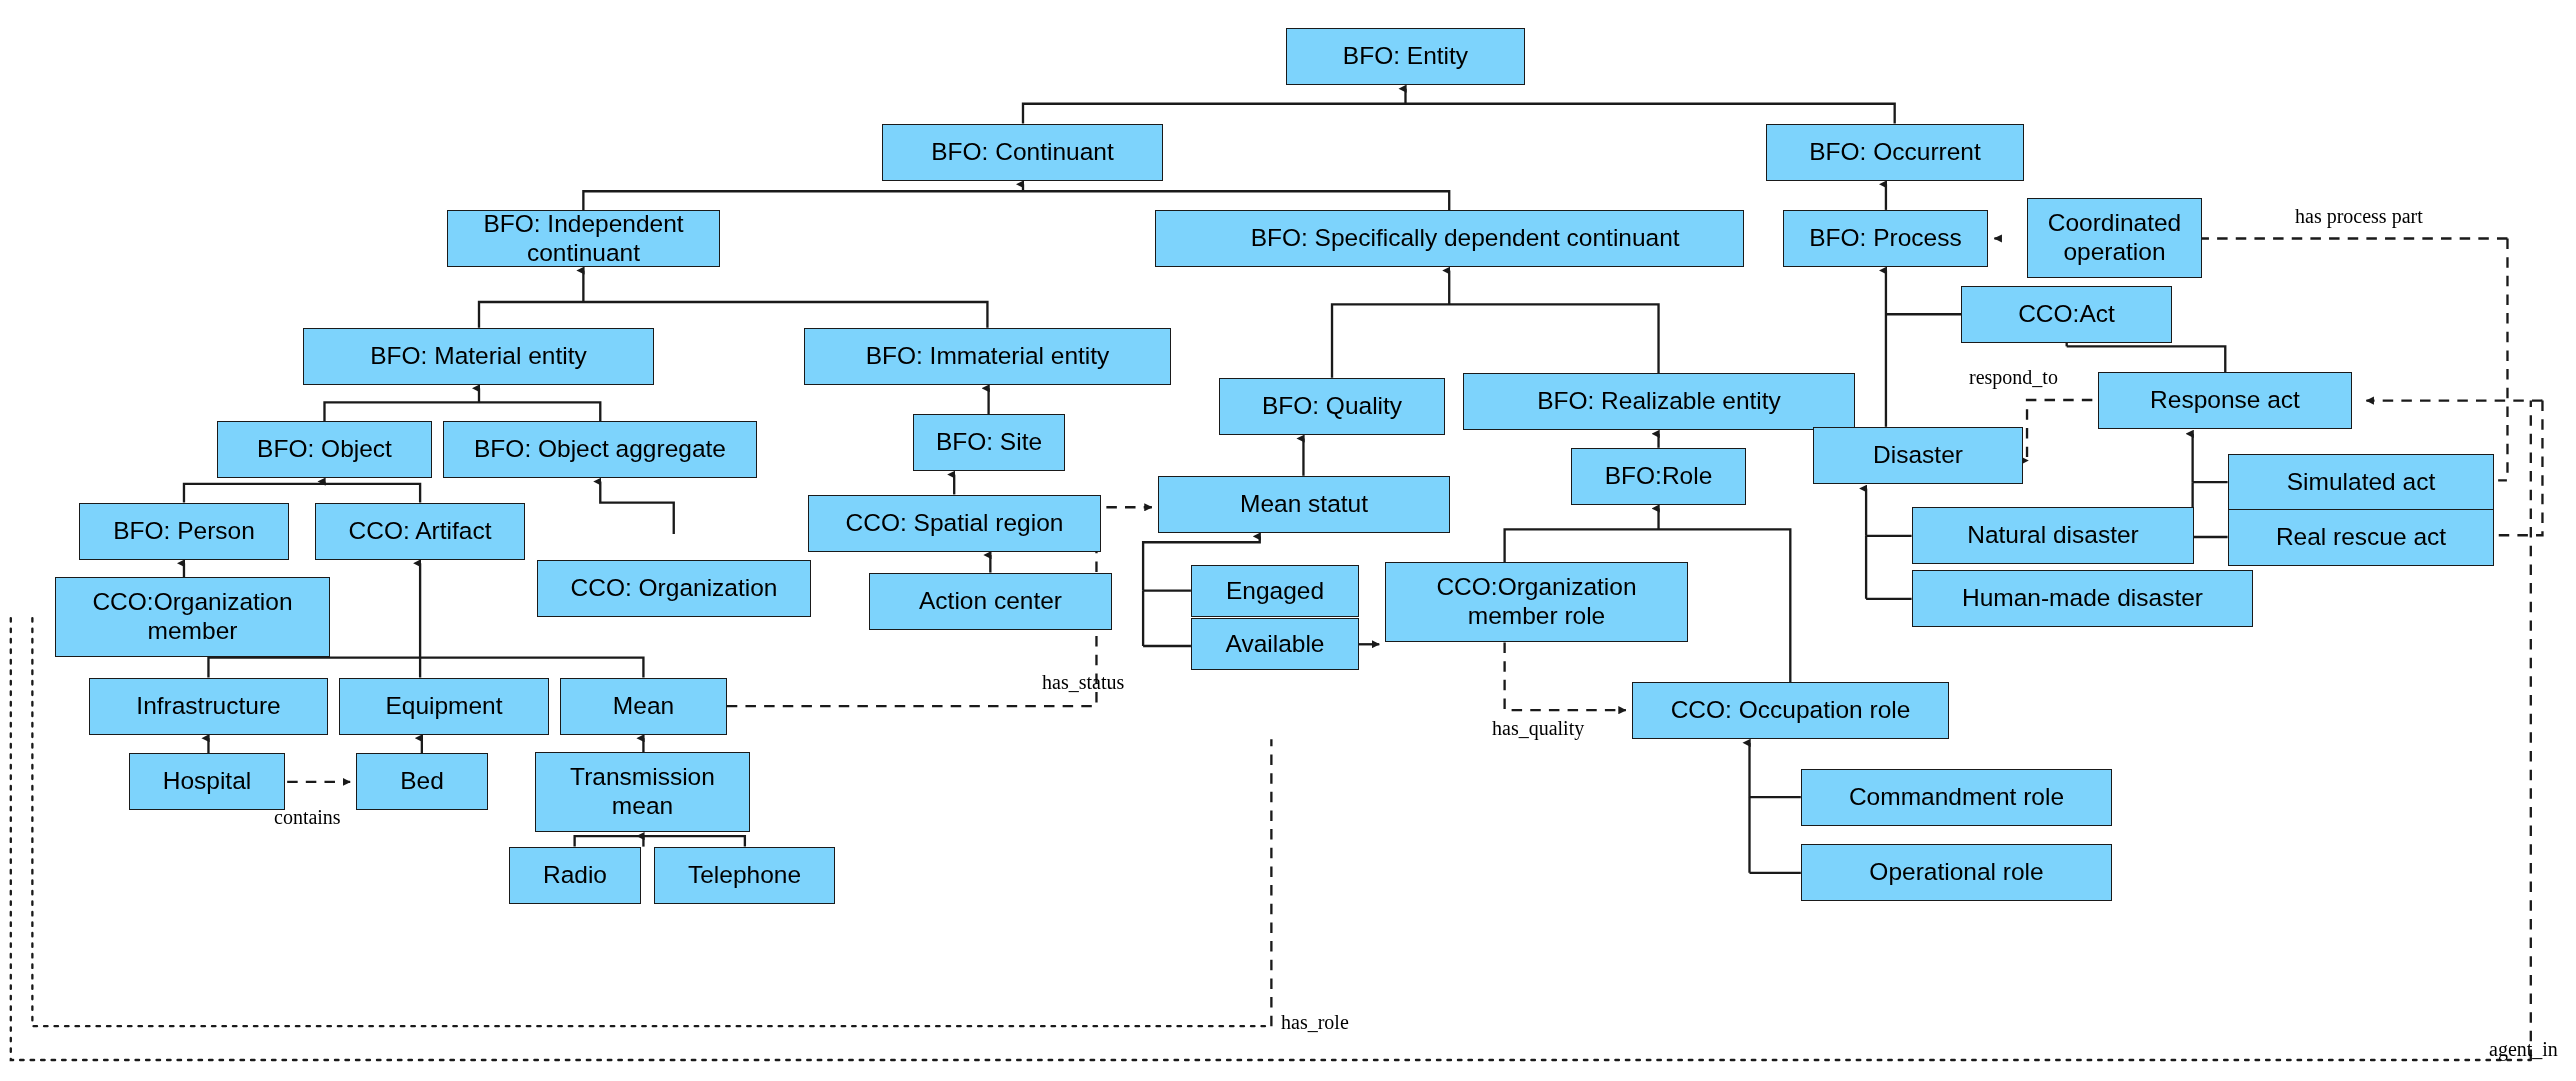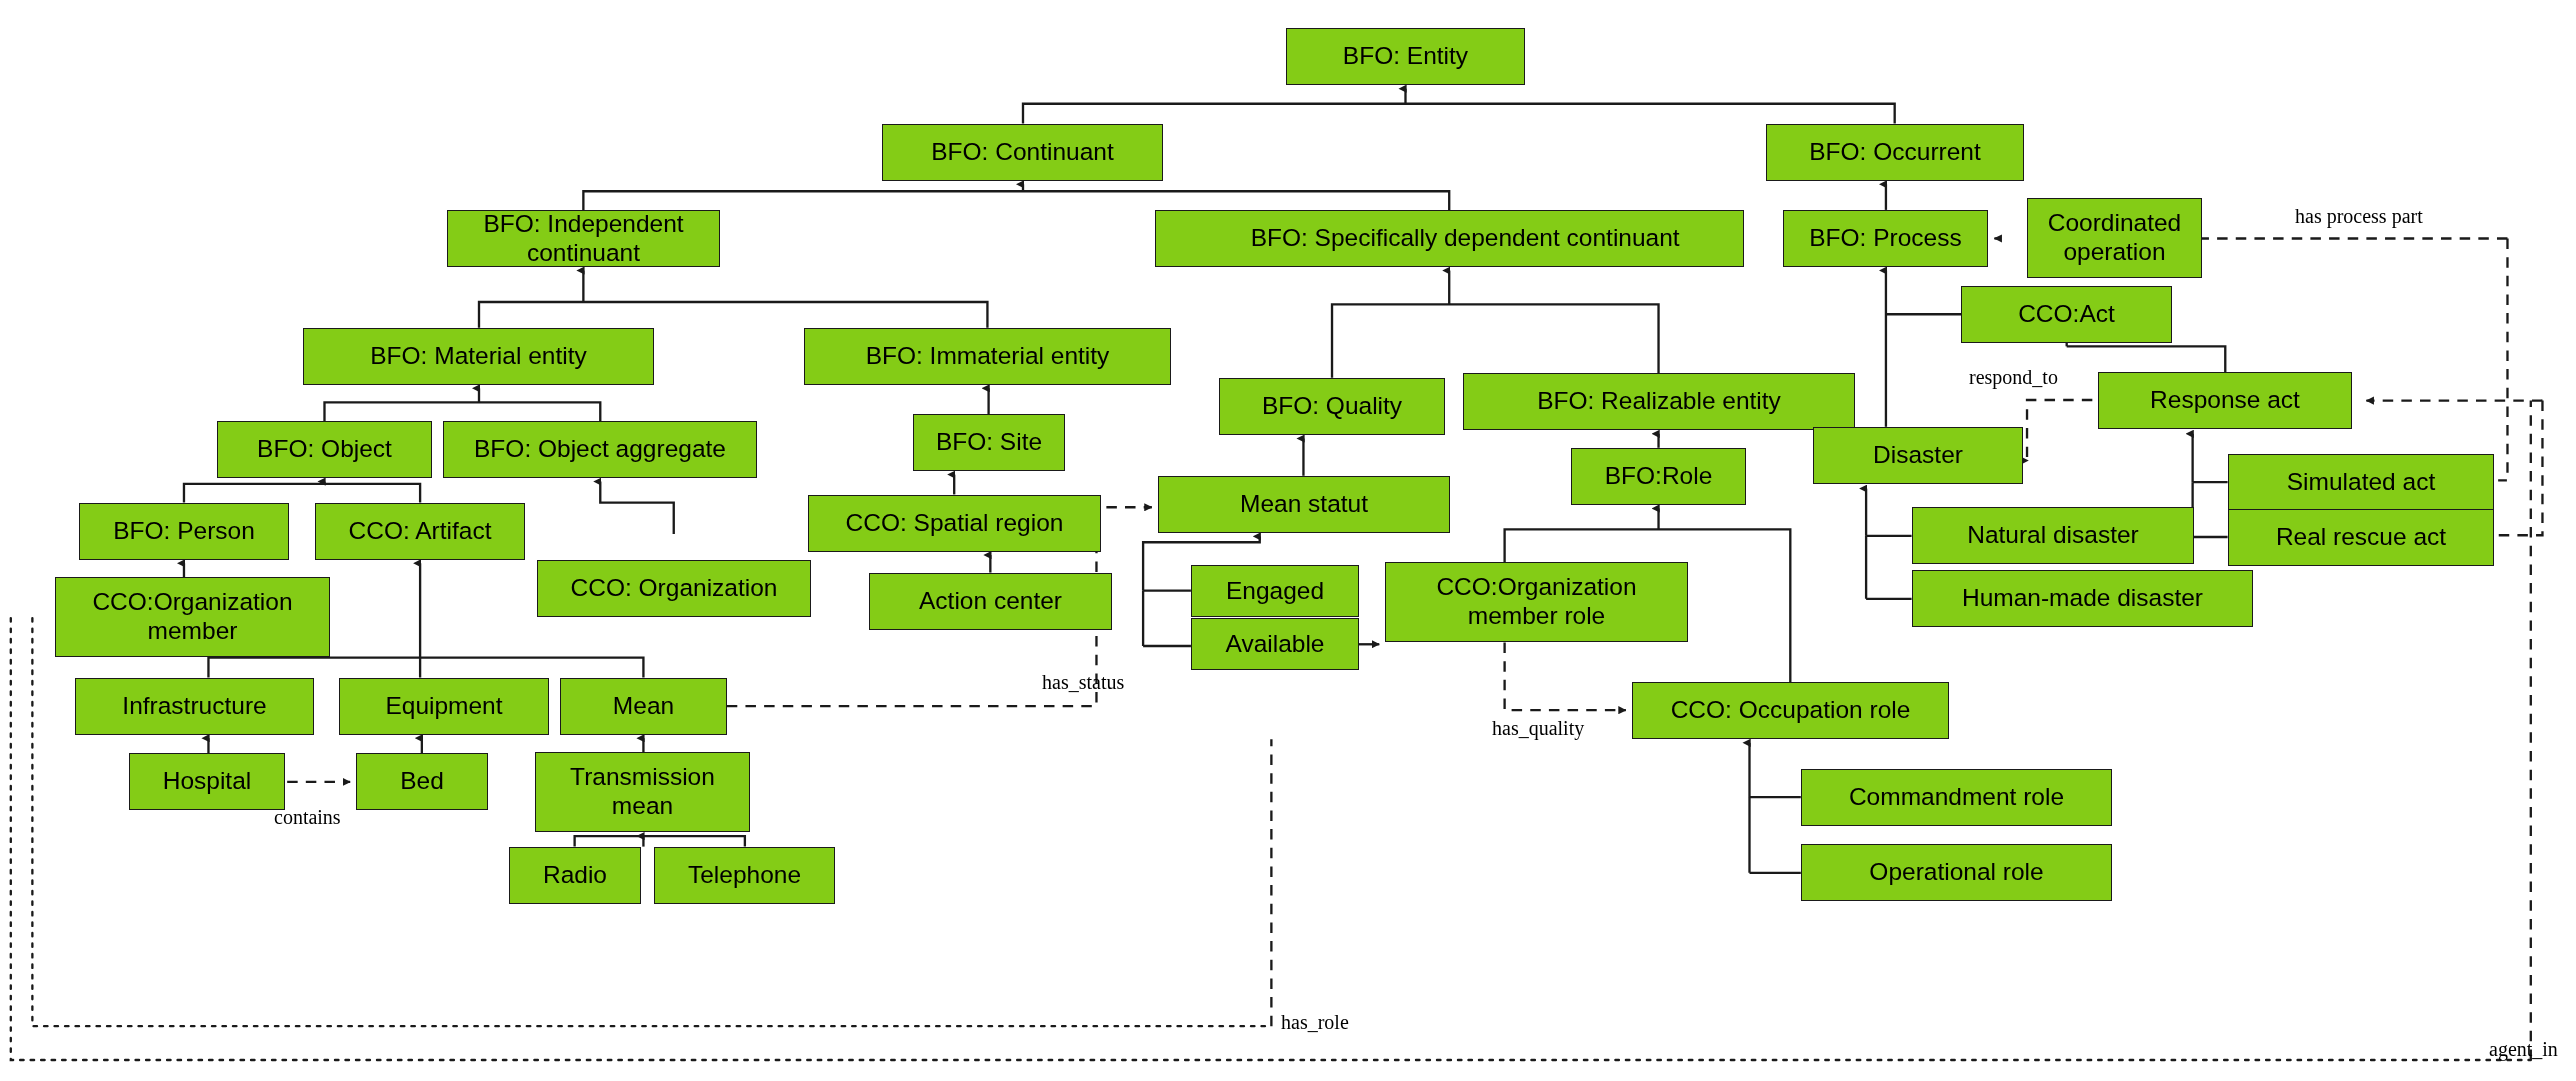--- a/index.html
+++ b/index.html
@@ -3,21 +3,21 @@
 <meta charset="utf-8">
 <title>BFO/CCO Disaster Response Ontology Diagram</title>
 <style>
   html,body{margin:0;padding:0;background:#ffffff;}
   body{font-family:"Liberation Sans", sans-serif;}
   #canvas{position:relative;width:2576px;height:1081px;background:#fff;overflow:hidden;}
   .node{
     position:absolute;
     box-sizing:border-box;
     border:1.7px solid #1a1a1a;
-    background:#84cc16;
+    background:#7dd3fc;
     display:flex;
     align-items:center;
     justify-content:center;
     text-align:center;
     font-family:"Liberation Sans", sans-serif;
     font-size:24.5px;
     line-height:1.18;
     color:#000000;
     padding:1.2px 4.7px;
     white-space:pre-line;
@@ -206,21 +206,21 @@
   <div class="node" style="left:1912px;top:507px;width:282px;height:57px;">Natural disaster</div>
   <div class="node" style="left:55px;top:577px;width:275px;height:80px;">CCO:Organization
 member</div>
   <div class="node" style="left:1191px;top:565px;width:168px;height:52px;">Engaged</div>
   <div class="node" style="left:1385px;top:562px;width:303px;height:80px;">CCO:Organization
 member role</div>
   <div class="node" style="left:1912px;top:570px;width:341px;height:57px;">Human-made disaster</div>
   <div class="node" style="left:869px;top:573px;width:243px;height:57px;">Action center</div>
   <div class="node" style="left:1191px;top:618px;width:168px;height:52px;">Available</div>
   <div class="node" style="left:1632px;top:682px;width:317px;height:57px;">CCO: Occupation role</div>
-  <div class="node" style="left:75px;top:678px;width:239px;height:57px;">Infrastructure</div>
+  <div class="node" style="left:89px;top:678px;width:239px;height:57px;">Infrastructure</div>
   <div class="node" style="left:339px;top:678px;width:210px;height:57px;">Equipment</div>
   <div class="node" style="left:560px;top:678px;width:167px;height:57px;">Mean</div>
   <div class="node" style="left:129px;top:753px;width:156px;height:57px;">Hospital</div>
   <div class="node" style="left:356px;top:753px;width:132px;height:57px;">Bed</div>
   <div class="node" style="left:535px;top:752px;width:215px;height:80px;">Transmission
 mean</div>
   <div class="node" style="left:1801px;top:769px;width:311px;height:57px;">Commandment role</div>
   <div class="node" style="left:509px;top:847px;width:132px;height:57px;">Radio</div>
   <div class="node" style="left:654px;top:847px;width:181px;height:57px;">Telephone</div>
   <div class="node" style="left:1801px;top:844px;width:311px;height:57px;">Operational role</div>

